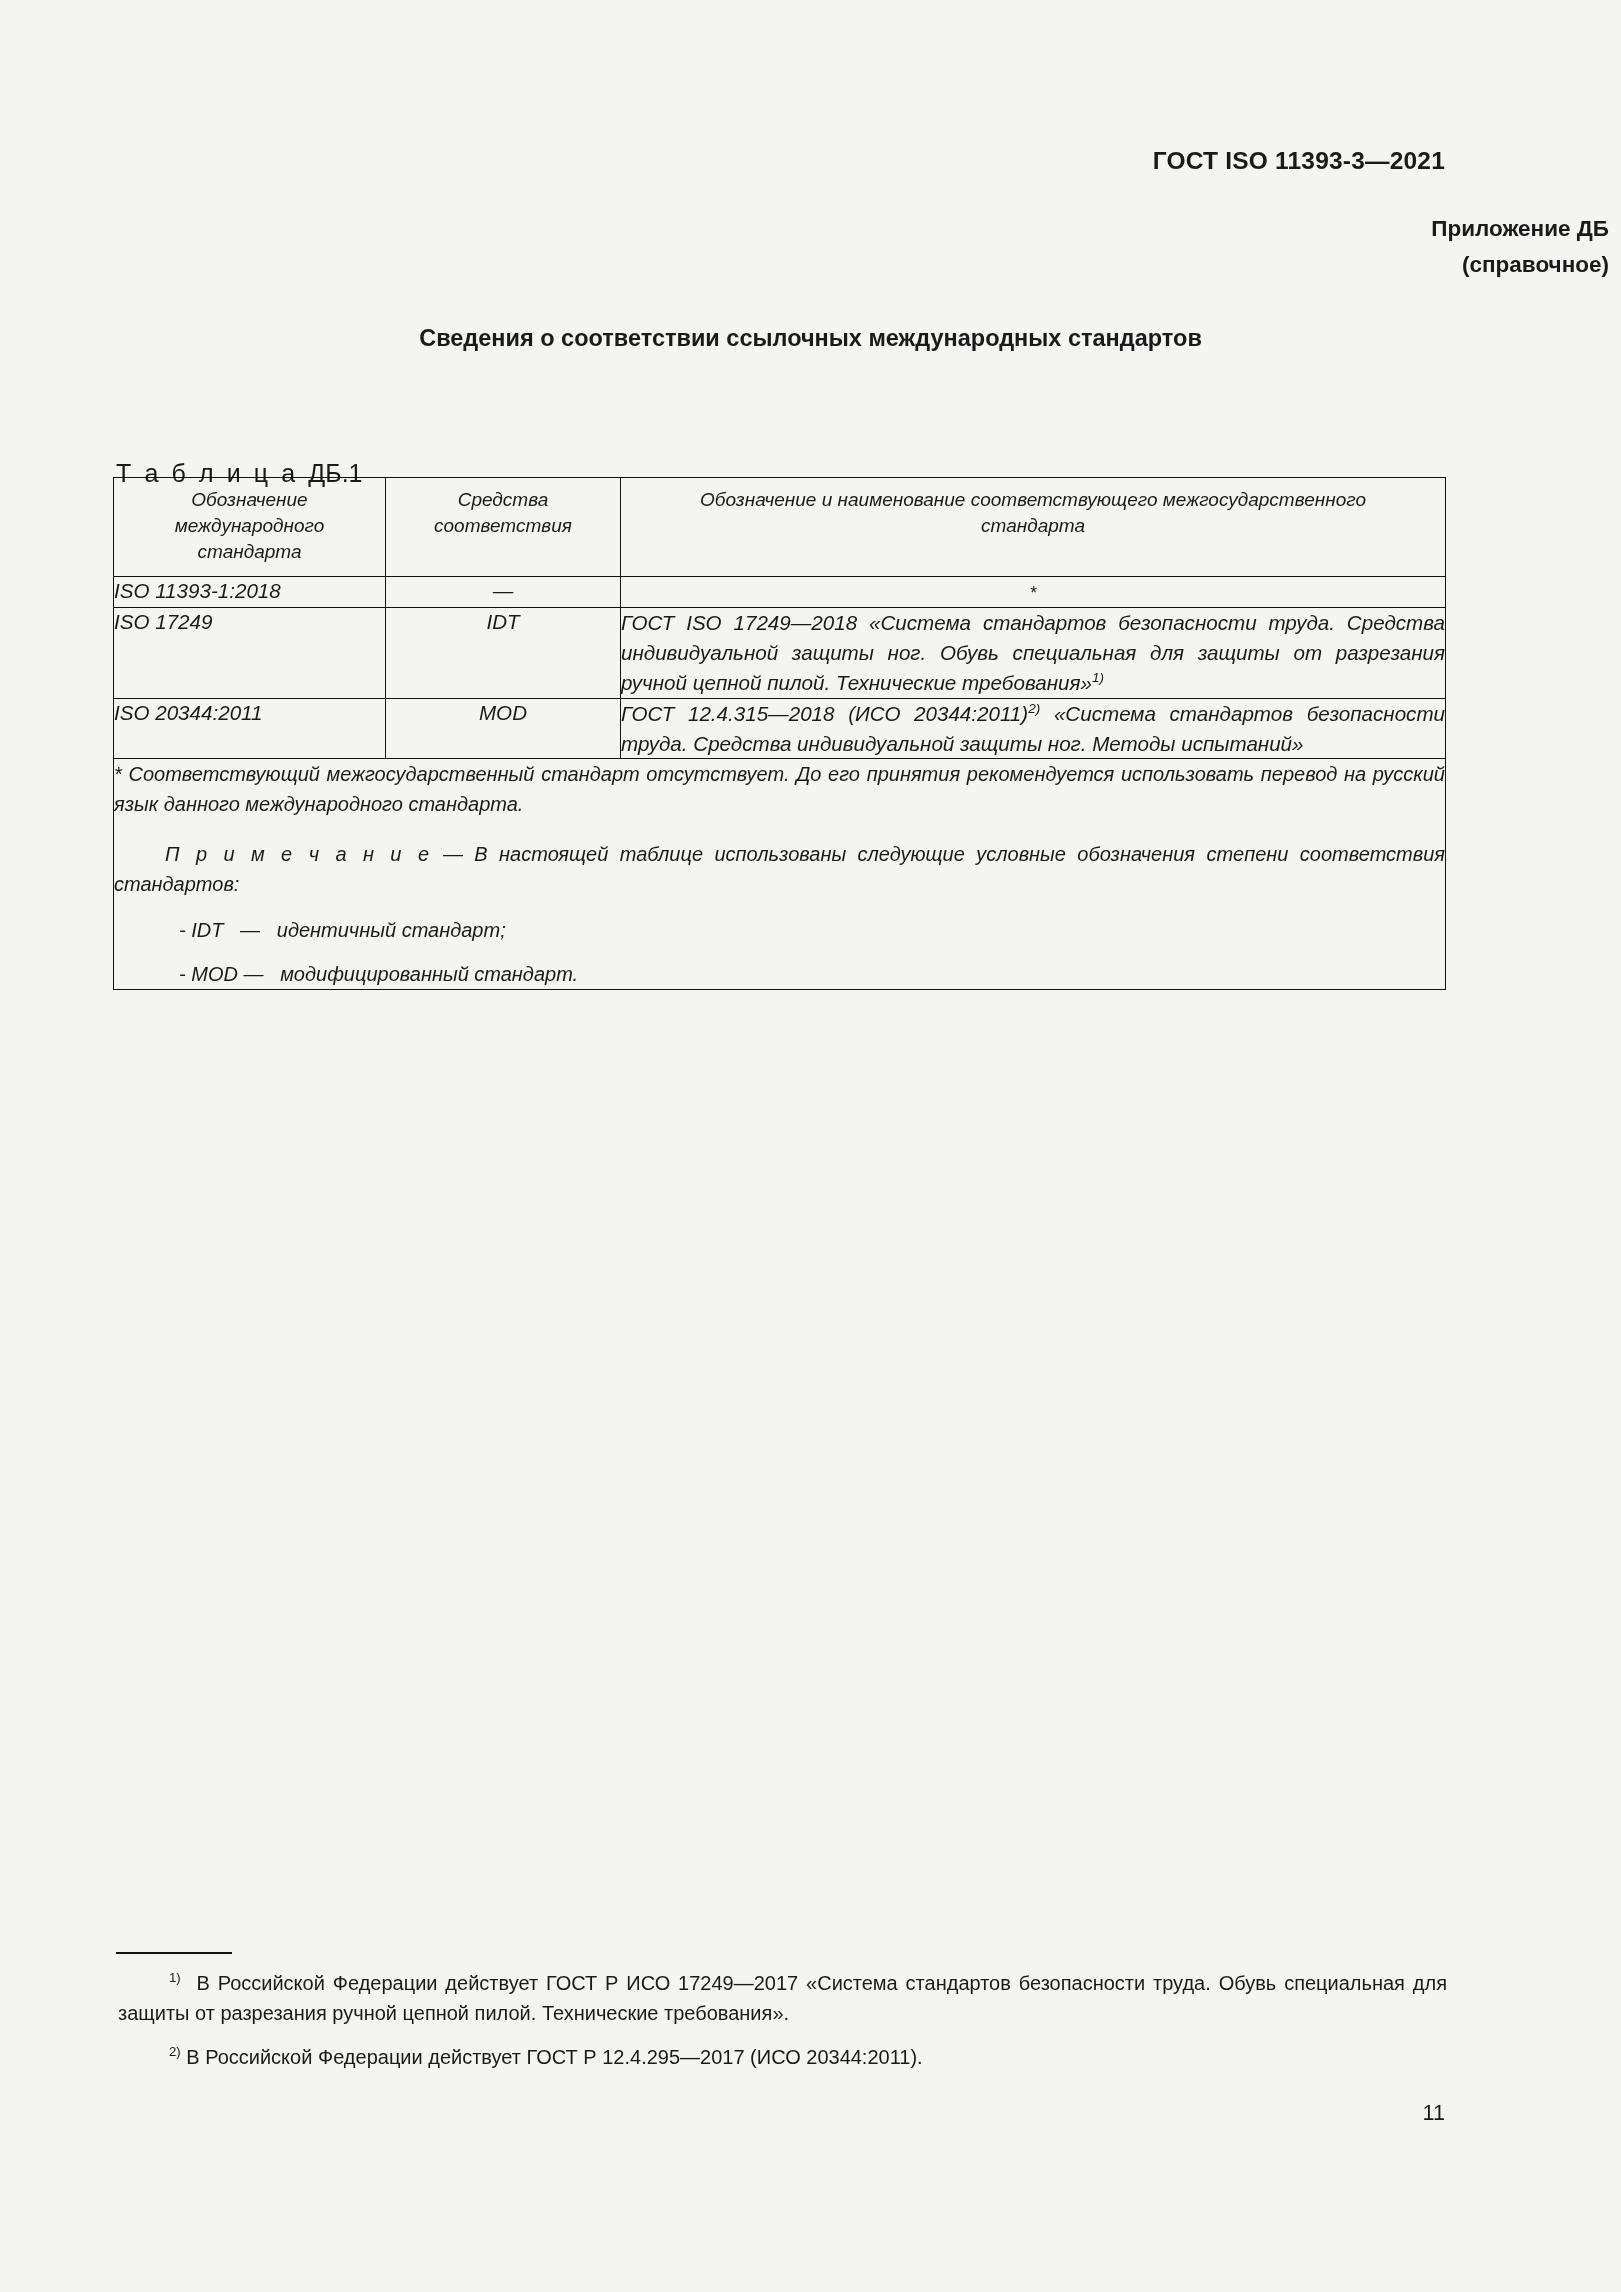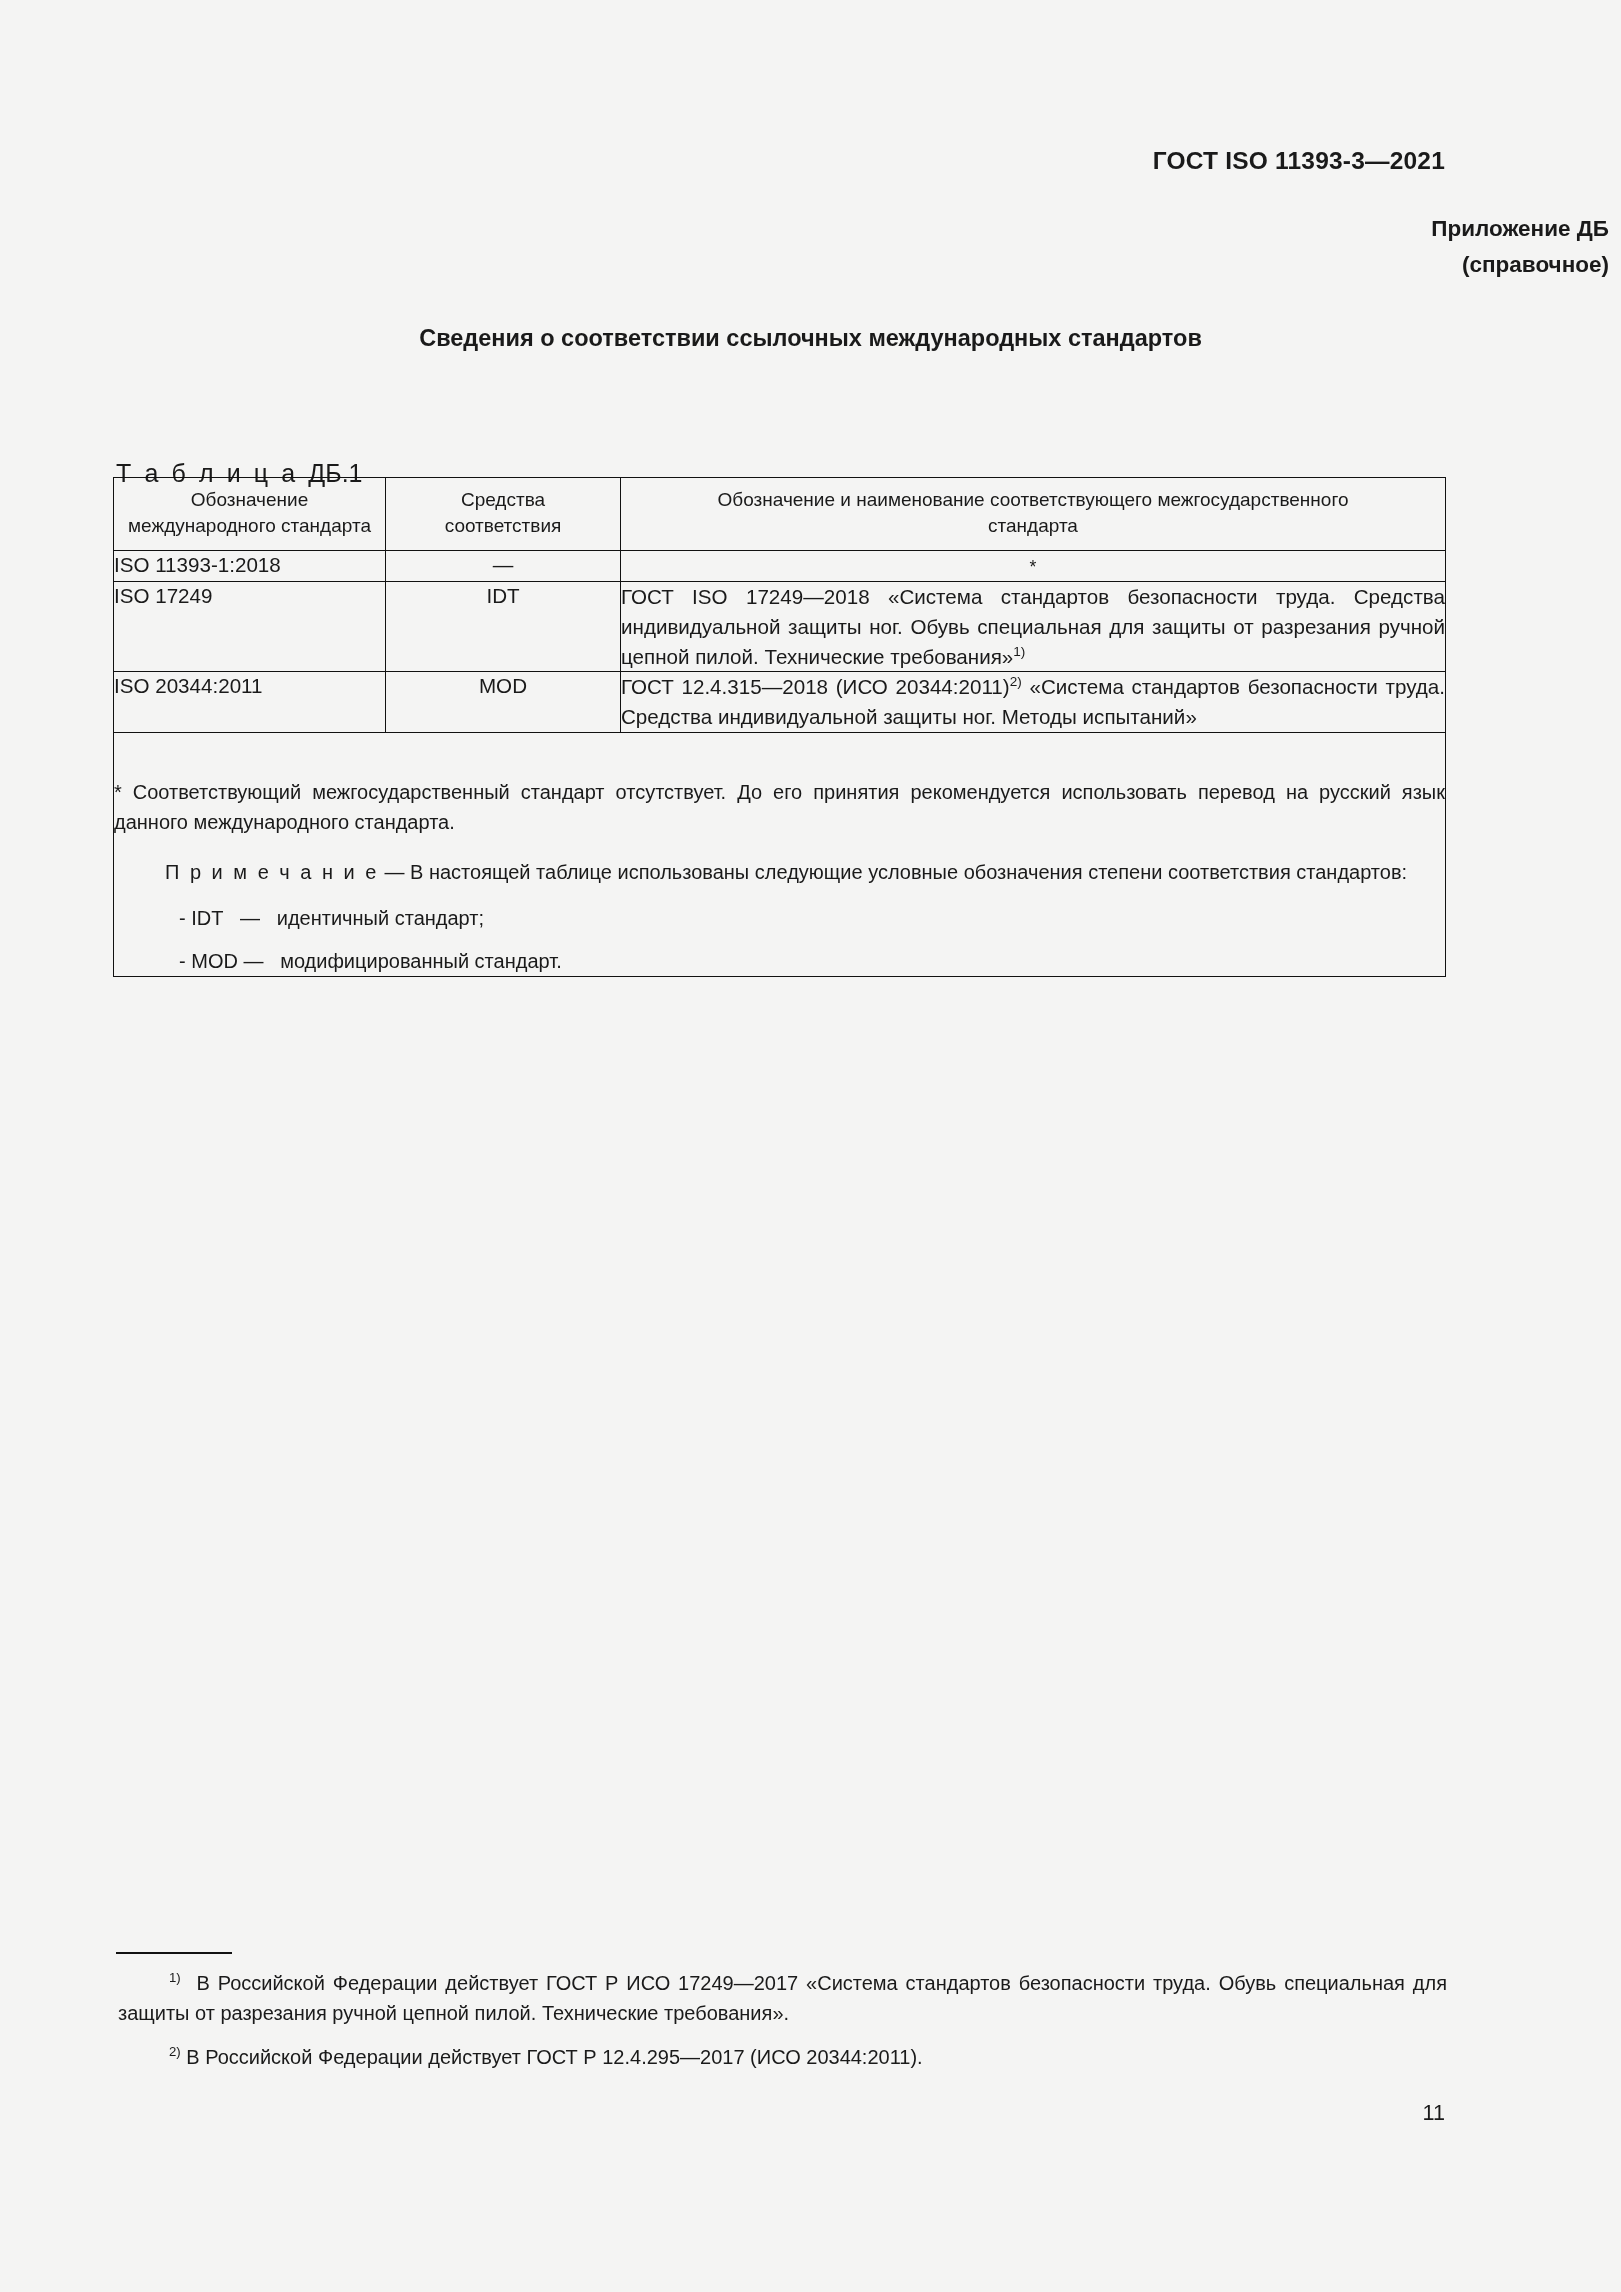--- a/index.html
+++ b/index.html
@@ -39,20 +39,21 @@
     font-size:25px; letter-spacing:3.1px;
   }
   .table-caption .tc-num { letter-spacing:0px; }
 
   
   .std-table {
     position:absolute; top:477px; left:113px;
     width:1333px;
     border-collapse:collapse;
     table-layout:fixed;
+    font-style:italic;
   }
   .std-table td, .std-table th {
     border:1.5px solid #111;
     padding:0;
     vertical-align:top;
     font-weight:normal;
   }
   .std-table .hcell {
     text-align:center;
     font-size:19px;
@@ -69,21 +70,21 @@
   .cell-c.center { text-align:center; }
   .star { font-size:17.6px; }
   .dash { font-size:20.6px; }
   sup { font-size:0.66em; vertical-align:super; line-height:0; }
 
   
   .note-cell { padding:9.8px 15.7px 25.5px 13.7px; }
   .note-p {
     font-size:20px; line-height:1.5; text-align:justify; margin:0 0 0 0;
   }
-  .note-p.first { margin-bottom:19.6px;margin-top:44px; }
+  .note-p.first { margin-bottom:19.6px; }
   .note-head { letter-spacing:2.5px; }
   .note-indent { text-indent:51px; }
   .def-line { font-size:20px; line-height:1.5; margin:0; padding-left:65px; }
   .def-line.first-def { margin-top:16px; margin-bottom:13.7px; }
   .def-key { display:inline-block; }
 
   
   .footnote-rule {
     position:absolute; left:116px; top:1952px;
     width:116px; height:0; border-top:2.5px solid #111;

